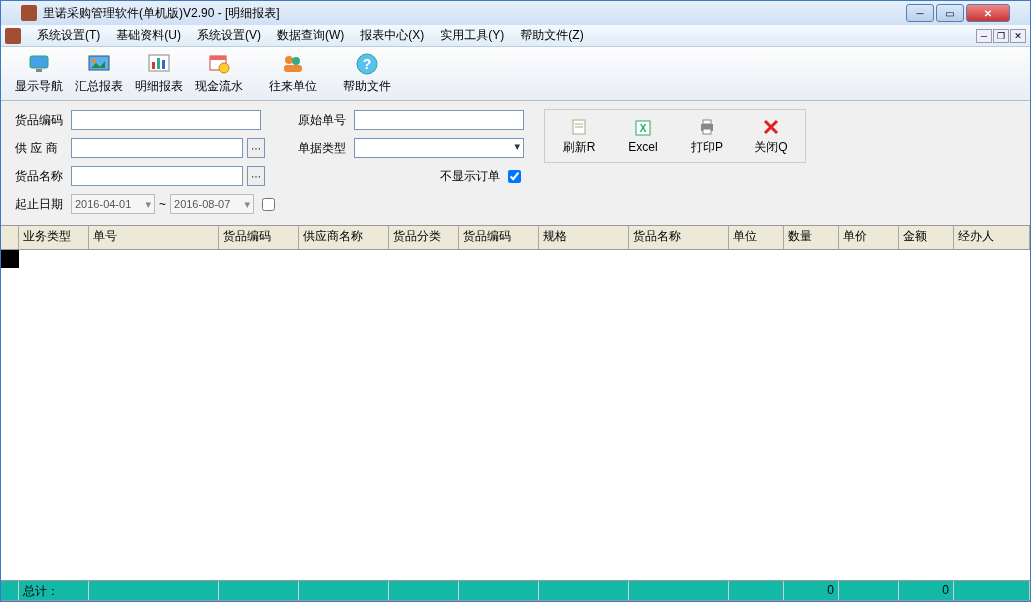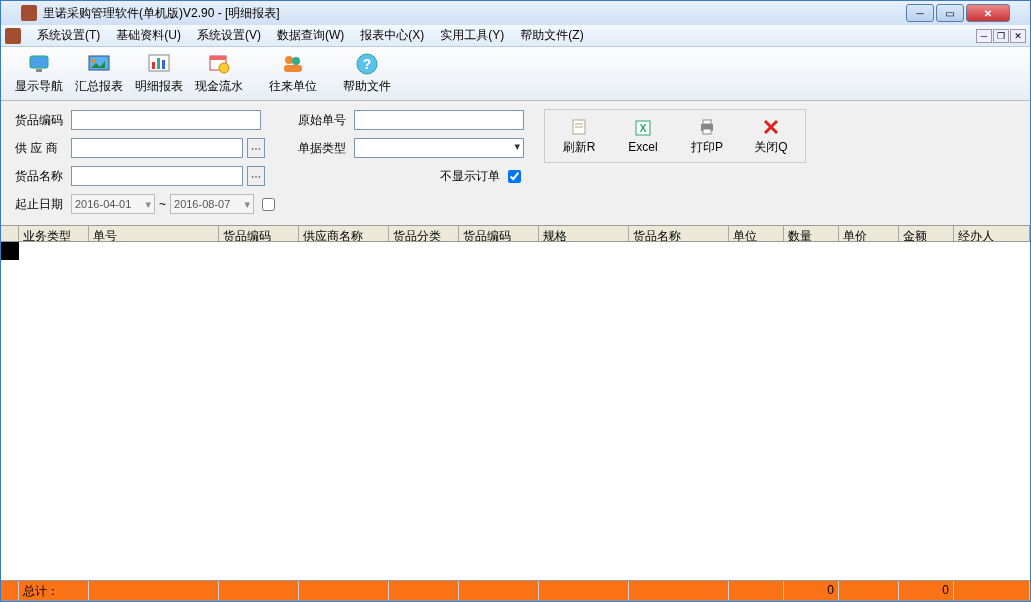--- a/index.html
+++ b/index.html
@@ -43,25 +43,25 @@
 .chk { width: 13px; height: 13px; }
 
 
 .action-panel { border: 1px solid #ccc; background: #f0f0f0; padding: 6px 10px; display: flex; gap: 16px; }
 .action-btn { width: 48px; height: 40px; display: flex; flex-direction: column; align-items: center; justify-content: center; gap: 2px; cursor: pointer; border-radius: 3px; }
 .action-icon { width: 20px; height: 20px; display: flex; align-items: center; justify-content: center; }
 .action-label { font-size: 12px; }
 
 
 .grid-wrap { flex: 1; display: flex; flex-direction: column; border-top: 1px solid #999; margin-top: 6px; }
-.grid-header { display: flex; background: #ece9d8; border-bottom: 1px solid #999; height: 16px; }
+.grid-header { display: flex; background: #ece9d8; border-bottom: 1px solid #999; height: 24px; }
 .grid-header .gh { border-right: 1px solid #aca899; padding: 2px 4px; font-size: 12px; overflow: hidden; white-space: nowrap; }
 .grid-body { flex: 1; background: #fff; border-bottom: 1px solid #999; position: relative; }
 .grid-body .row-marker { position: absolute; left: 0; top: 0; width: 18px; height: 18px; background: #000; }
-.grid-footer { display: flex; background: #f97316; border-bottom: 1px solid #999; height: 20px; }
+.grid-footer { display: flex; background: #14b8a6; border-bottom: 1px solid #999; height: 20px; }
 .grid-footer .gf { border-right: 1px solid #ccc; padding: 2px 4px; font-size: 12px; overflow: hidden; white-space: nowrap; }
 
 
 .statusbar { height: 20px; background: #f0f0f0; border-top: 1px solid #bbb; display: flex; align-items: center; font-size: 12px; }
 .status-cell { padding: 0 8px; border-right: 1px solid #bbb; height: 100%; display: flex; align-items: center; }
 </style>
 </head>
 <body>
 
 <div class="window">

